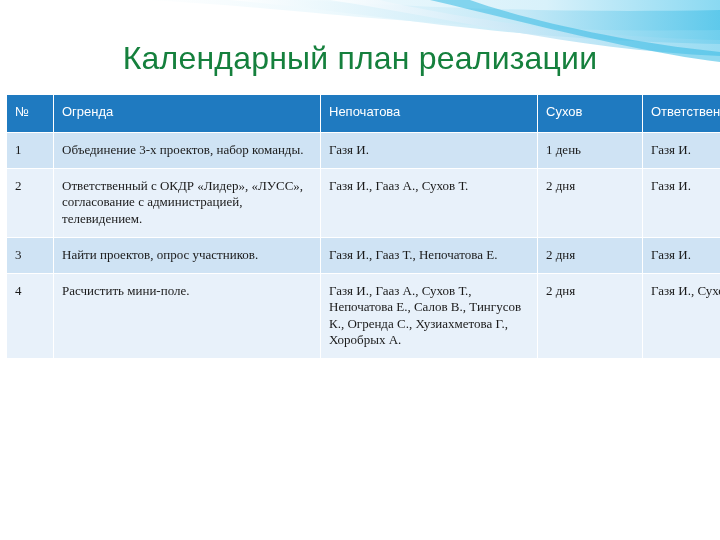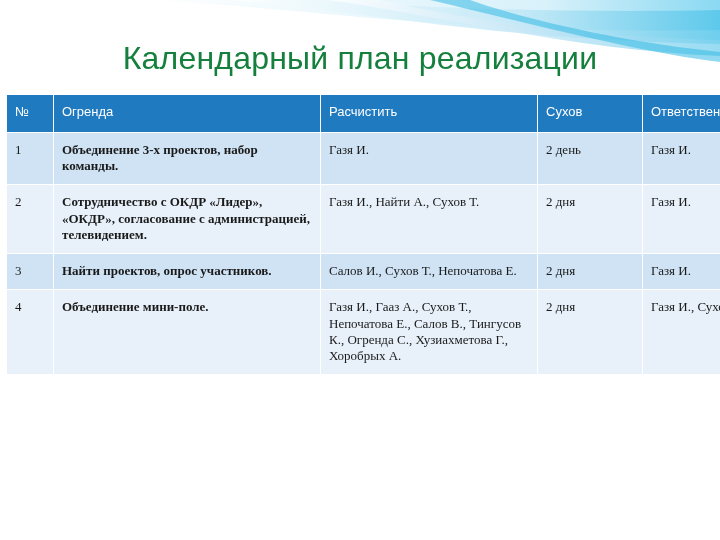--- a/index.html
+++ b/index.html
@@ -66,21 +66,21 @@
     vertical-align: top;
     padding: 9px 8px 10px 8px;
     border: 1px solid #ffffff;
     line-height: 1.25;
     font-family: "Liberation Serif", serif;
     font-size: 13px;
   }
   tr.row-odd td { background: #cfe3f4; }
   tr.row-even td { background: #e8f1fa; }
   .c-num   { width: 30px; text-align: left; }
-  .c-task  { width: 250px; font-weight: bold; }
+  .c-task  { width: 250px; }
   .c-part  { width: 200px; }
   .c-term  { width: 88px; }
   .c-resp  { width: 104px; }
 </style>
 </head>
 <body>
 
 <div class="slide">
 
   <svg class="deco" viewBox="0 0 720 120" preserveAspectRatio="none">
@@ -107,50 +107,50 @@
     <path d="M430,0 C540,26 640,52 720,62 L720,52 C620,42 520,18 470,0 Z" fill="#35b9e3" opacity="0.55"></path>
   </svg>
 
   <div class="title">Календарный план реализации</div>
 
   <table class="plan">
     <thead>
       <tr>
         <th class="c-num">№</th>
         <th class="c-task">Огренда</th>
-        <th class="c-part">Расчистить</th>
+        <th class="c-part">Непочатова</th>
         <th class="c-term">Сухов</th>
         <th class="c-resp">Ответственный</th>
       </tr>
     </thead>
     <tbody>
       <tr class="row-odd">
         <td class="c-num">1</td>
         <td class="c-task">Объединение 3-х проектов, набор команды.</td>
         <td class="c-part">Газя И.</td>
-        <td class="c-term">2 день</td>
+        <td class="c-term">1 день</td>
         <td class="c-resp">Газя И.</td>
       </tr>
       <tr class="row-even">
         <td class="c-num">2</td>
-        <td class="c-task">Сотрудничество с ОКДР «Лидер», «ОКДР», согласование с администрацией, телевидением.</td>
-        <td class="c-part">Газя И., Найти А., Сухов Т.</td>
+        <td class="c-task">Ответственный с ОКДР «Лидер», «ЛУСС», согласование с администрацией, телевидением.</td>
+        <td class="c-part">Газя И., Гааз А., Сухов Т.</td>
         <td class="c-term">2 дня</td>
         <td class="c-resp">Газя И.</td>
       </tr>
       <tr class="row-odd">
         <td class="c-num">3</td>
         <td class="c-task">Найти проектов, опрос участников.</td>
-        <td class="c-part">Салов И., Сухов Т., Непочатова Е.</td>
+        <td class="c-part">Газя И., Гааз Т., Непочатова Е.</td>
         <td class="c-term">2 дня</td>
         <td class="c-resp">Газя И.</td>
       </tr>
       <tr class="row-even">
         <td class="c-num">4</td>
-        <td class="c-task">Объединение мини-поле.</td>
+        <td class="c-task">Расчистить мини-поле.</td>
         <td class="c-part">Газя И., Гааз А., Сухов Т., Непочатова Е., Салов В., Тингусов К., Огренда С., Хузиахметова Г., Хоробрых А.</td>
         <td class="c-term">2 дня</td>
         <td class="c-resp">Газя И., Сухов Т.</td>
       </tr>
     </tbody>
   </table>
 
 </div>
 
 </body></html>

